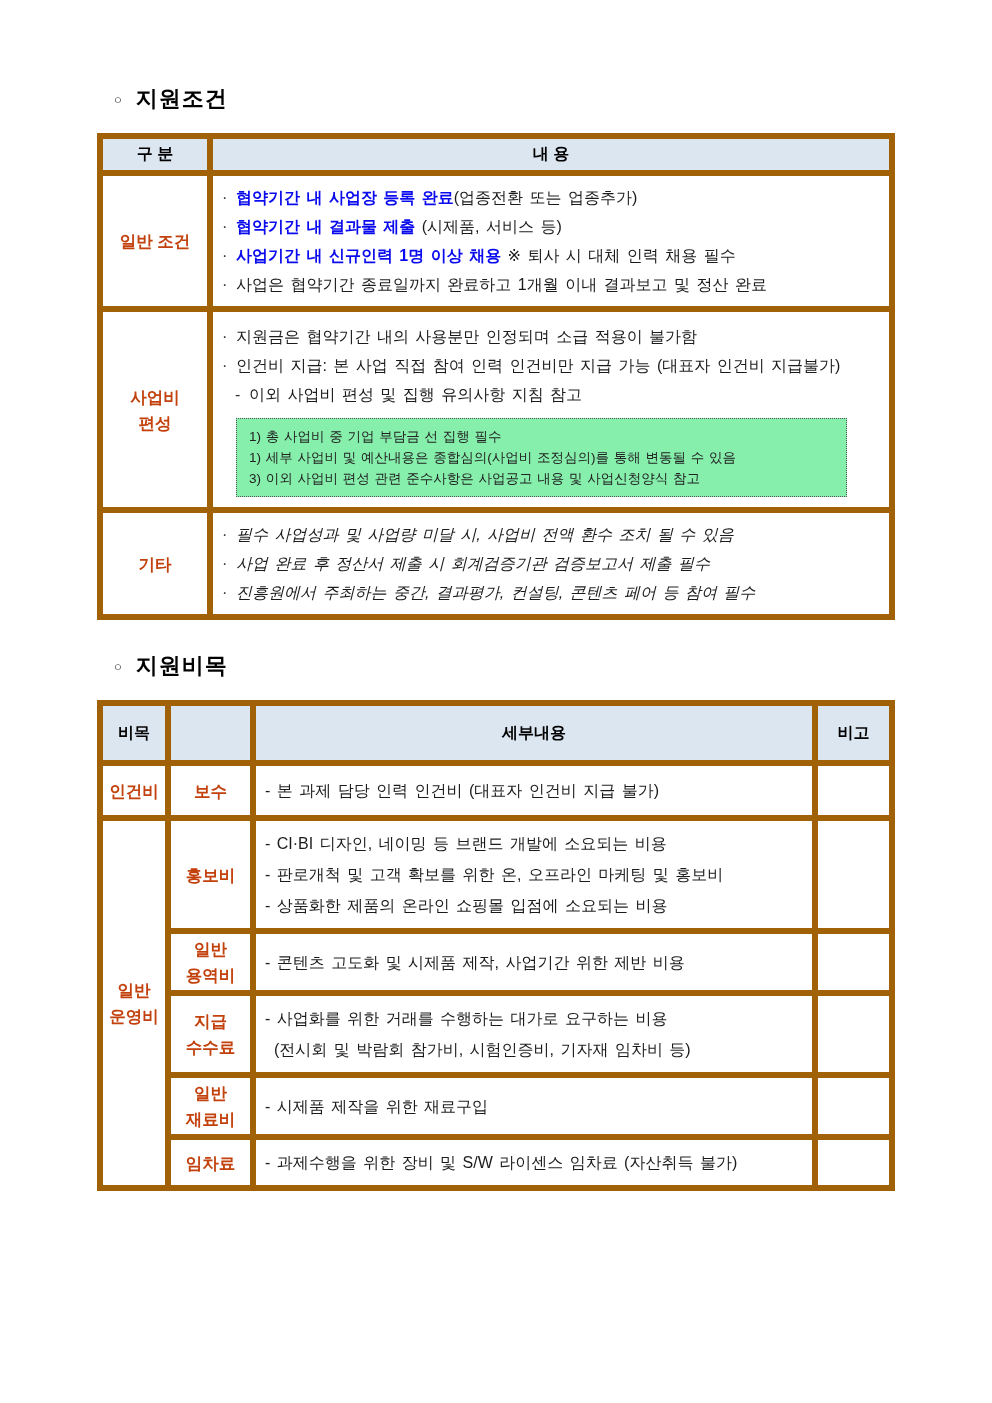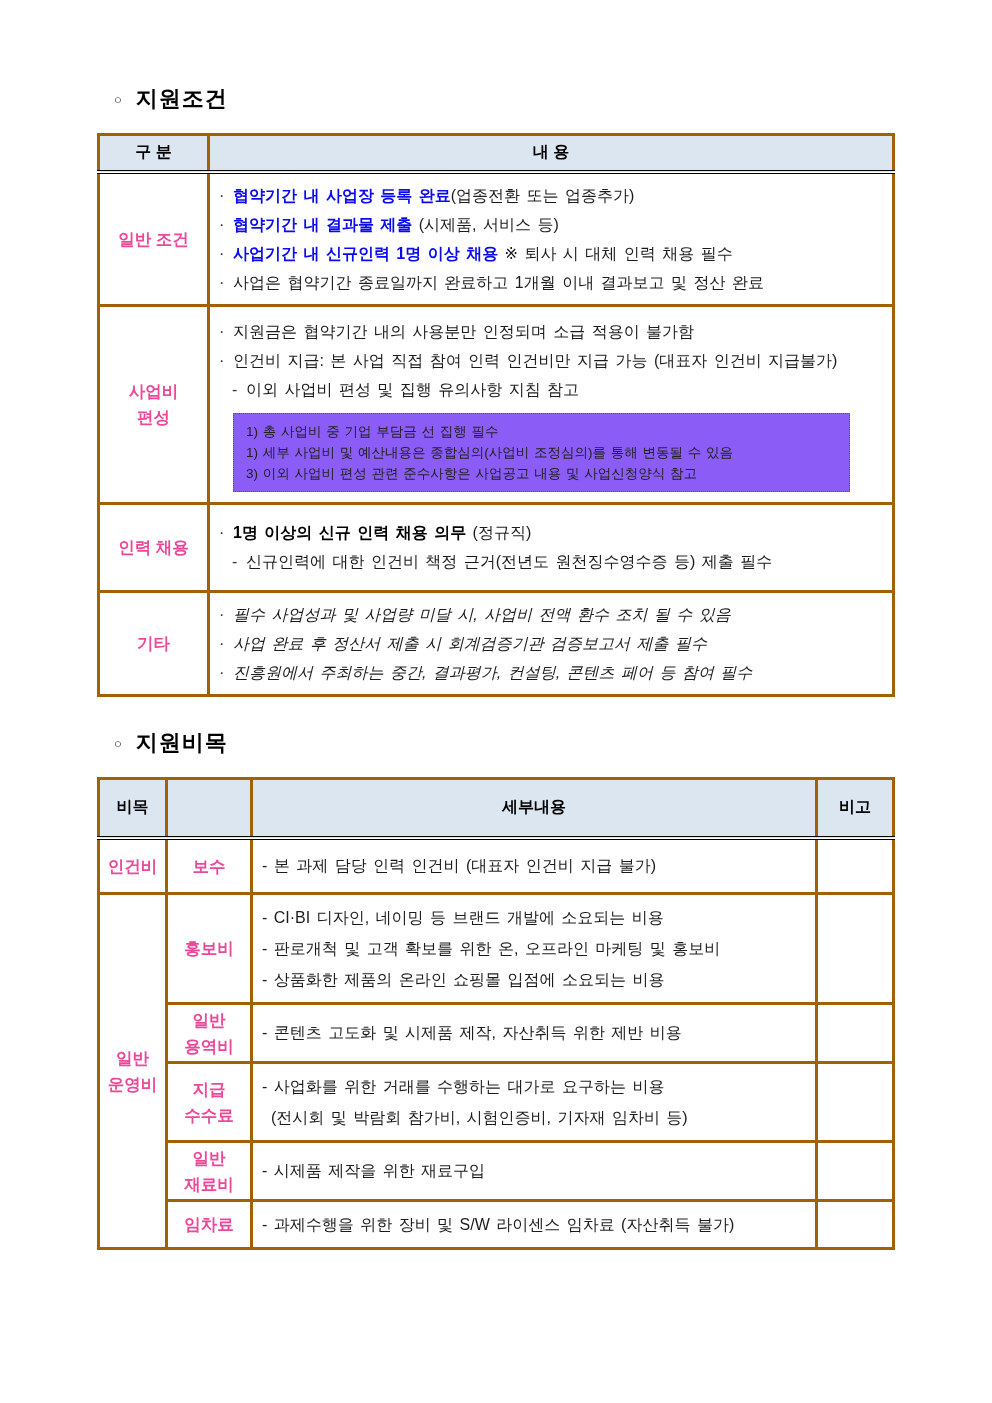--- a/index.html
+++ b/index.html
@@ -36,39 +36,39 @@
   }
   .sec2 { margin-top: 31px; }
 
   
   table {
     width: 100%;
     border-collapse: collapse;
     table-layout: fixed;
     border: 2px solid #000;
   }
-  th, td { border: 3px solid #a16207; }
+  th, td { border: 6px solid #a16207; }
   thead th {
     background: #dce6f1;
     font-size: 16px;
     font-weight: bold;
     text-align: center;
     vertical-align: middle;
     border-bottom: 4px double #000;
     color: #000;
   }
   .t1 thead th { height: 37px; }
   .t2 thead th { height: 60px; }
 
   .rowlabel, .cat, .sub {
     font-weight: bold;
     font-size: 16.5px;
     text-align: center;
     vertical-align: middle;
-    color: #ec4899;
+    color: #c2410c;
     line-height: 26px;
     padding: 2px;
   }
   td.content {
     padding: 7px 10px 7px 9px;
     vertical-align: middle;
     font-size: 16px;
   }
   .line {
     line-height: 29px;
@@ -78,21 +78,21 @@
   }
   .t2 .line { line-height: 31px; }
   .line .pre { display: inline-block; min-width: 7px; margin-right: 7px; color: #333; }
   .line.indent { padding-left: 13px; }
   .line.indent2 { padding-left: 9px; }
   .em { color: #0a0aee; font-weight: bold; }
   .strong { font-weight: bold; color: #000; }
 
   .note-box {
     margin: 9px 32px 3px 14px;
-    background: #8b5cf6;
+    background: #86efac;
     border: 1px dotted #555;
     padding: 7px 12px;
     font-size: 13.5px;
   }
   .note-box .note-line {
     line-height: 21px;
     white-space: nowrap;
     word-spacing: 1px;
     color: #222;
   }
@@ -169,31 +169,20 @@
               <span class="pre">-</span><span>이외 사업비 편성 및 집행 유의사항 지침 참고</span>
             </div>
             <div class="note-box">
               <div class="note-line">1) 총 사업비 중 기업 부담금 선 집행 필수</div>
               <div class="note-line">1) 세부 사업비 및 예산내용은 종합심의(사업비 조정심의)를 통해 변동될 수 있음</div>
               <div class="note-line">3) 이외 사업비 편성 관련 준수사항은 사업공고 내용 및 사업신청양식 참고</div>
             </div>
           </td>
         </tr>
 
-        <tr class="r2">
-          <th class="rowlabel">인력 채용</th>
-          <td class="content">
-            <div class="line">
-              <span class="pre">·</span><span class="strong">1명 이상의 신규 인력 채용 의무</span><span> (정규직)</span>
-            </div>
-            <div class="line indent">
-              <span class="pre">-</span><span>신규인력에 대한 인건비 책정 근거(전년도 원천징수영수증 등) 제출 필수</span>
-            </div>
-          </td>
-        </tr>
 
 
         <tr class="r4">
           <th class="rowlabel">기타</th>
           <td class="content">
             <div class="line">
               <span class="pre">·</span><span>필수 사업성과 및 사업량 미달 시, 사업비 전액 환수 조치 될 수 있음</span>
             </div>
             <div class="line">
               <span class="pre">·</span><span>사업 완료 후 정산서 제출 시 회계검증기관 검증보고서 제출 필수</span>
@@ -249,21 +238,21 @@
           </td>
           <td class="remark"></td>
         </tr>
 
         <tr class="s2">
           <td class="sub">
             <div>일반</div>
             <div>용역비</div>
           </td>
           <td class="content">
-            <div class="line">- 콘텐츠 고도화 및 시제품 제작, 자산취득 위한 제반 비용</div>
+            <div class="line">- 콘텐츠 고도화 및 시제품 제작, 사업기간 위한 제반 비용</div>
           </td>
           <td class="remark"></td>
         </tr>
 
         <tr class="s3">
           <td class="sub">
             <div>지급</div>
             <div>수수료</div>
           </td>
           <td class="content">

